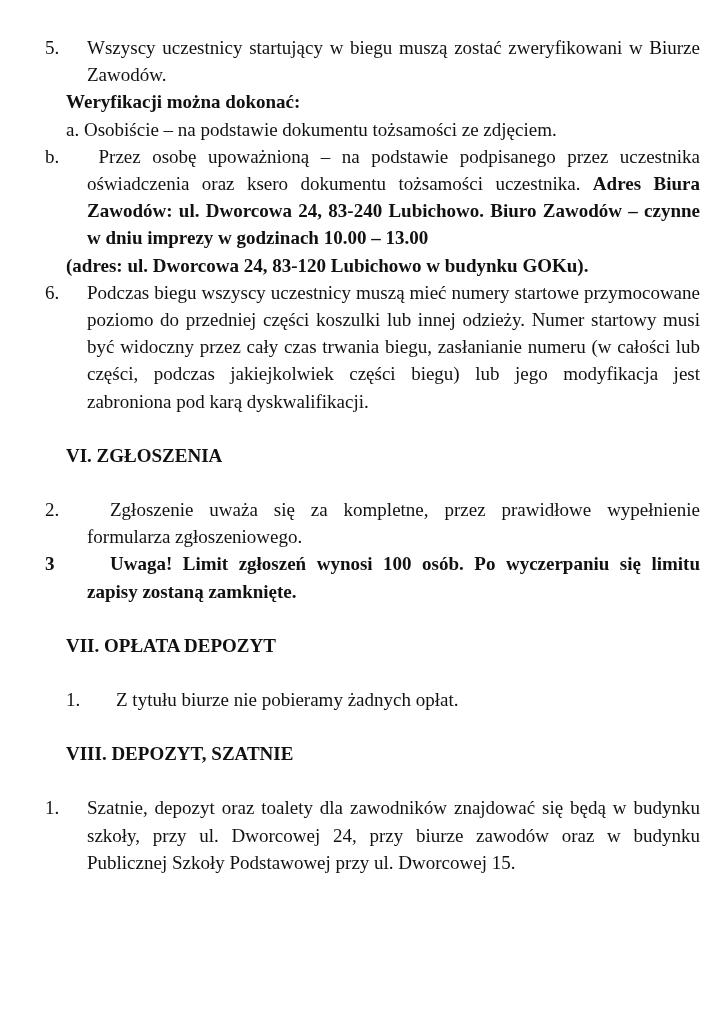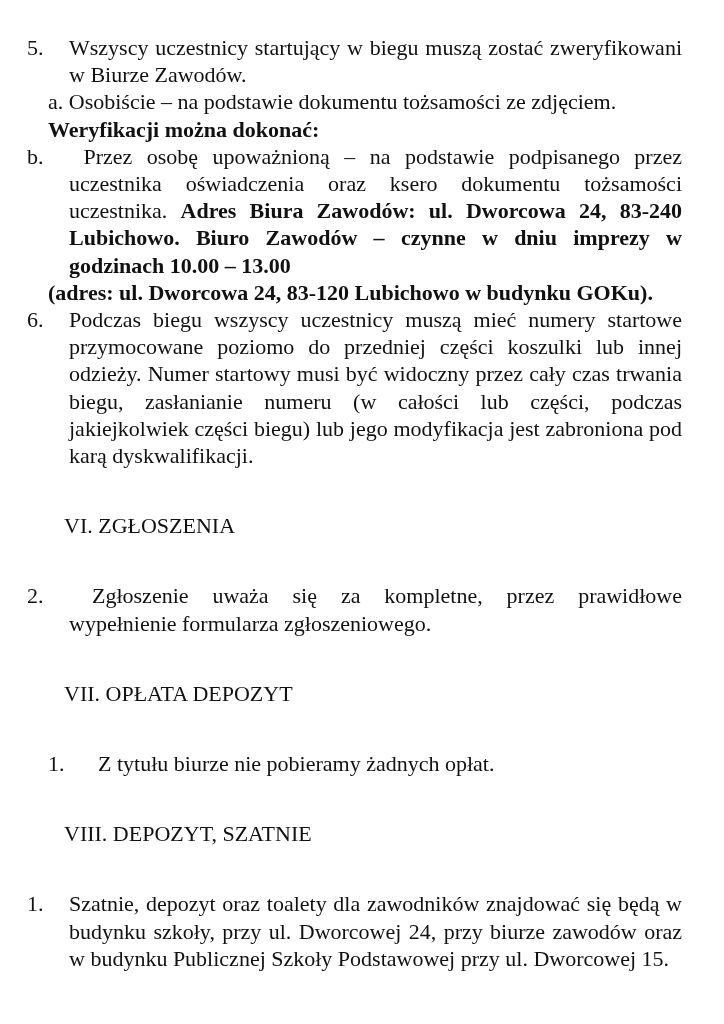--- a/index.html
+++ b/index.html
@@ -1,51 +1,52 @@
 <!DOCTYPE html>
 <html><head>
 <meta charset="utf-8">
 <style>
   html, body { margin: 0; padding: 0; background: #ffffff; }
   body { width: 724px; height: 1024px; overflow: hidden; position: relative;
          font-family: "Liberation Serif", "DejaVu Serif", serif; color: #111; }
-  .page { position: absolute; left: 48px; top: 34px; width: 634px; font-size: 22px; line-height: 27.2px; }
+  .page { position: absolute; left: 66px; top: 34px; width: 634px; font-size: 19px; line-height: 27.2px; }
   .p { margin: 0; }
   .just { text-align: justify; text-align-last: left; }
   .hang { padding-left: 21px; text-indent: -21px; }
   .b { font-weight: bold; }
   .tab { display: inline-block; width: 44px; }
   .tab2 { display: inline-block; width: 50px; }
   .num { display: inline-block; width: 21px; }
-  .heading { font-weight: normal; margin: 16px; }
+  .heading { font-weight: bold; margin: 0; }
   .gap1 { height: 27px; }
 </style>
 </head>
 <body>
 
 <div class="page">
 
   <p class="p just hang"><span class="num">5.</span><span>Wszyscy uczestnicy startujący w biegu muszą zostać zweryfikowani w Biurze Zawodów.</span></p>
 
+  <p class="p b">Weryfikacji można dokonać:</p>
+
   <p class="p just"><span>a.</span> <span>Osobiście – na podstawie dokumentu tożsamości ze zdjęciem.</span></p>
-
-  <p class="p b">Weryfikacji można dokonać:</p>
 
   <p class="p just hang"><span class="num">b.</span><span> Przez osobę upoważnioną – na podstawie podpisanego przez uczestnika oświadczenia oraz ksero dokumentu tożsamości uczestnika. </span><span class="b">Adres Biura Zawodów: ul. Dworcowa 24, 83-240 Lubichowo. Biuro Zawodów – czynne w dniu imprezy w godzinach 10.00 – 13.00</span></p>
 
   <p class="p b">(adres: ul. Dworcowa 24, 83-120 Lubichowo w budynku GOKu).</p>
 
   <p class="p just hang"><span class="num">6.</span><span>Podczas biegu wszyscy uczestnicy muszą mieć numery startowe przymocowane poziomo do przedniej części koszulki lub innej odzieży. Numer startowy musi być widoczny przez cały czas trwania biegu, zasłanianie numeru (w całości lub części, podczas jakiejkolwiek części biegu) lub jego modyfikacja jest zabroniona pod karą dyskwalifikacji.</span></p>
 
 
   <div class="gap1"></div>
   <p class="heading">VI. ZGŁOSZENIA</p>
   <div class="gap1"></div>
 
   <p class="p just hang"><span class="tab">2.</span><span>Zgłoszenie uważa się za kompletne, przez prawidłowe wypełnienie formularza zgłoszeniowego.</span></p>
+  <p class="p just hang b"><span class="tab">3</span><span>Uwaga! Limit zgłoszeń wynosi 100 osób. Po wyczerpaniu się limitu zapisy zostaną zamknięte.</span></p>
 
   <div class="gap1"></div>
   <p class="heading">VII. OPŁATA DEPOZYT</p>
   <div class="gap1"></div>
 
   <p class="p"><span class="tab2">1.</span><span>Z tytułu biurze nie pobieramy żadnych opłat.</span></p>
 
   <div class="gap1"></div>
   <p class="heading">VIII. DEPOZYT, SZATNIE</p>
   <div class="gap1"></div>

